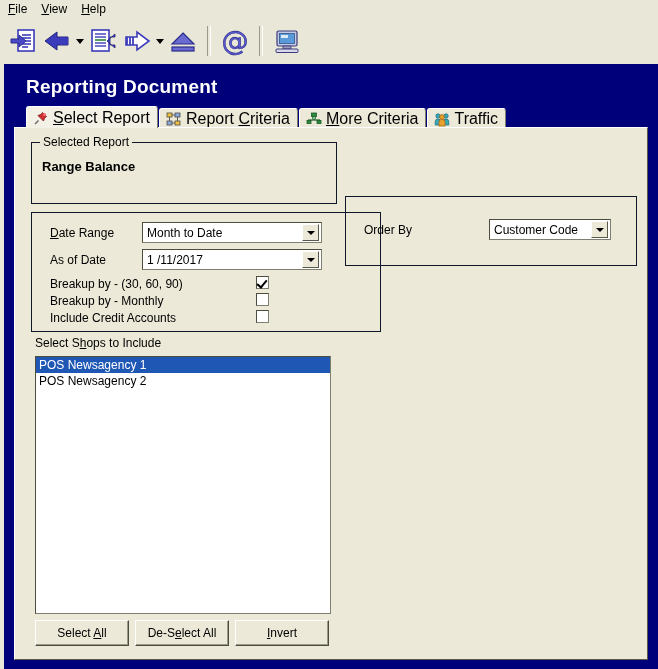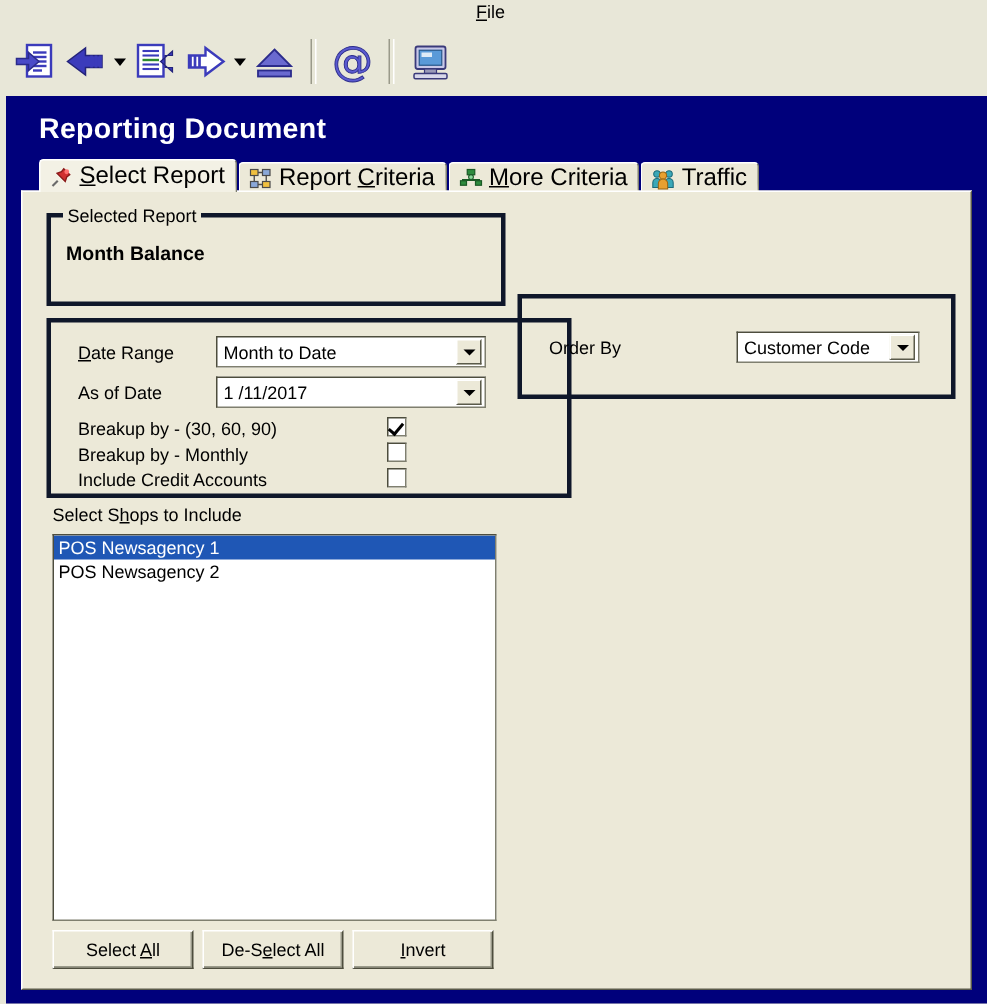--- a/index.html
+++ b/index.html
@@ -25,21 +25,20 @@
   
   .menubar {
     position: absolute;
     left: 0; top: 0;
     width: 658px; height: 18px;
     background: #e8e7d8;
     display: flex;
     align-items: center;
     padding-left: 6px;
     box-sizing: border-box;
-    flex-direction: column;
   }
   .menu-item {
     font-size: 12px;
     padding: 1px 12px 1px 2px;
     color: #000;
     white-space: nowrap;
   }
   .menu-item u { text-decoration: underline; }
 
   
@@ -146,21 +145,21 @@
     border-top: 1px solid #ffffff;
     border-left: 1px solid #ffffff;
     border-right: 1px solid #5a5a4a;
     border-bottom: 1px solid #5a5a4a;
     box-sizing: border-box;
   }
 
   
   .groupbox {
     position: absolute;
-    border: 3px solid #0f172a;
+    border: 1px solid #0f172a;
     box-sizing: border-box;
     background: transparent;
   }
   .groupbox .gb-label {
     position: absolute;
     top: -8px; left: 8px;
     background: #ece9d8;
     padding: 0 3px;
     font-size: 12px;
     color: #000;
@@ -449,21 +448,21 @@
           </svg>
         </span>
         <span>Traffic</span>
       </div>
     </div>
 
     <div class="tabpage">
 
       <div class="groupbox" id="gb-selected-report">
         <span class="gb-label">Selected Report</span>
-        <span class="selected-report-value">Month Balance</span>
+        <span class="selected-report-value">Range Balance</span>
       </div>
 
       <div class="groupbox" id="gb-criteria">
 
         <span class="fl" style="left:18px; top:13px;">
           <u>D</u>ate Range
         </span>
         <div class="combo" style="left:110px; top:9px; width:180px;">
           <span class="combo-text">Month to Date</span>
           <span class="combo-btn">

